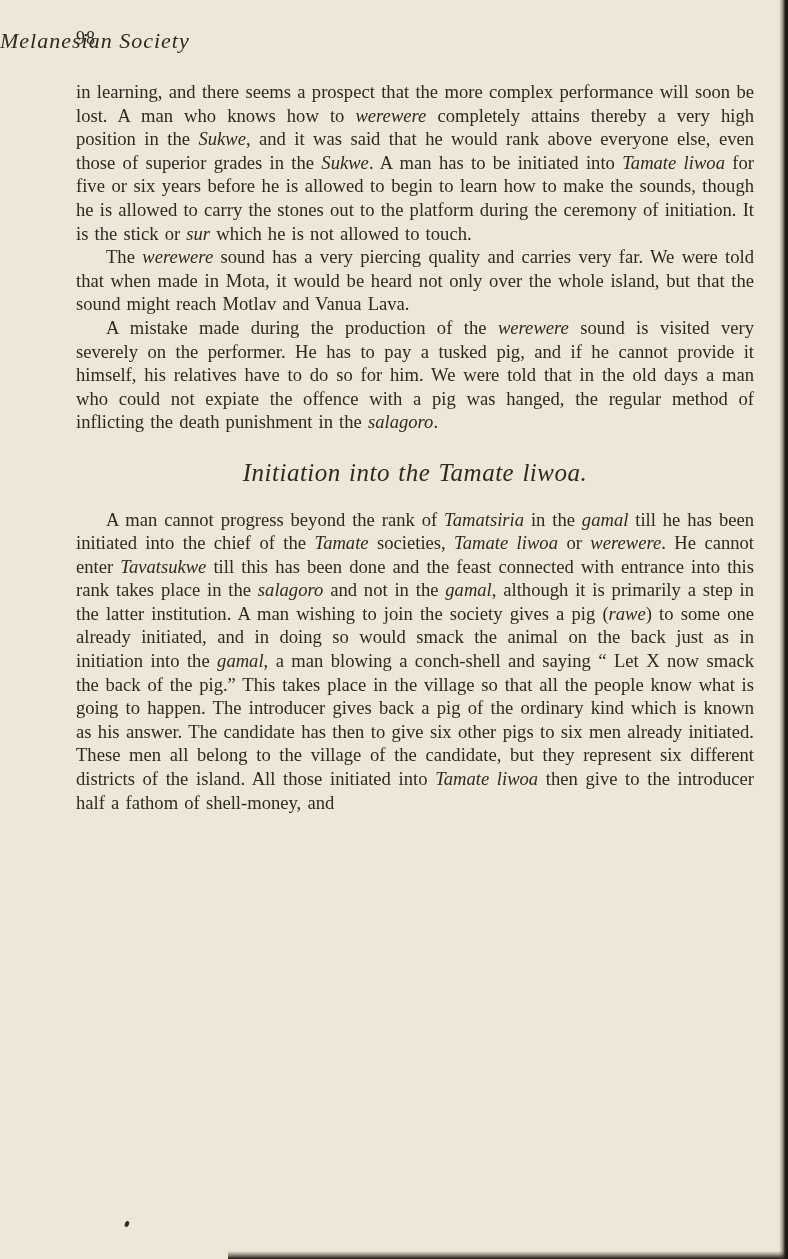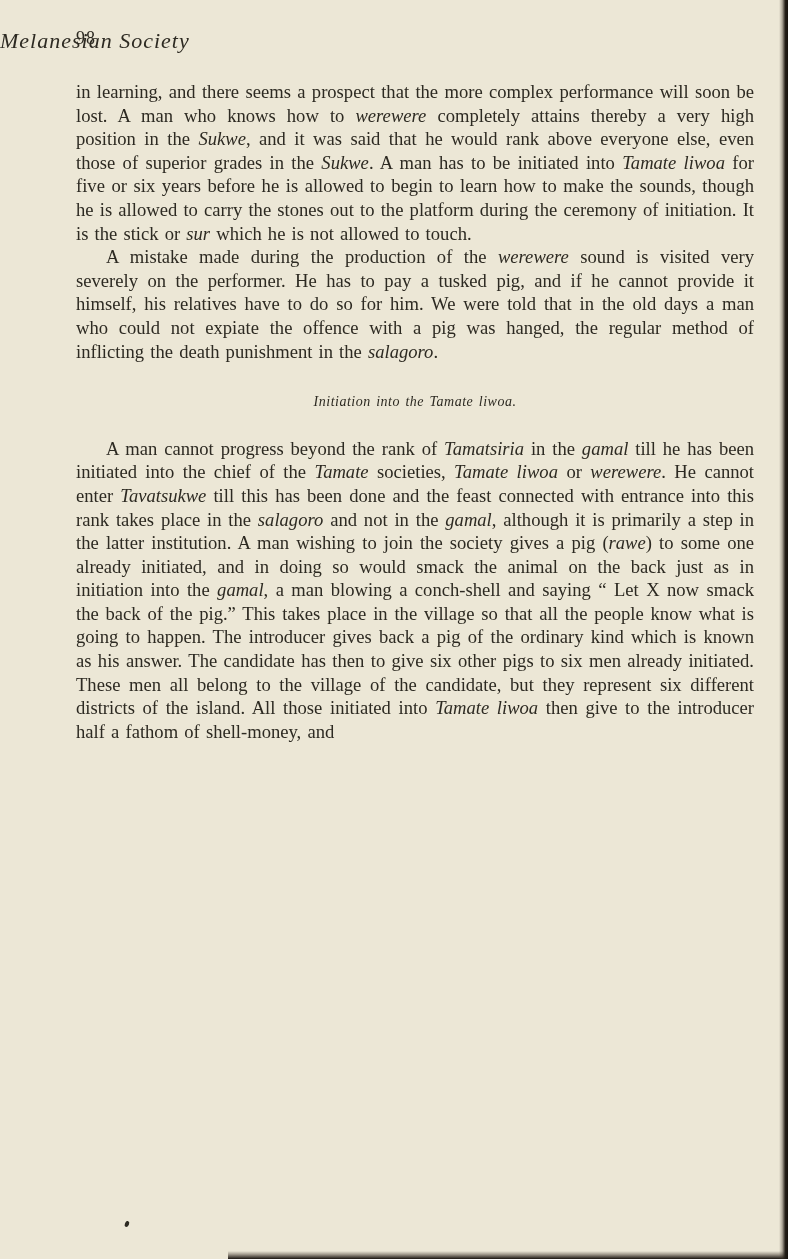--- a/index.html
+++ b/index.html
@@ -44,21 +44,21 @@
     word-spacing: 1.5px;
   }
   .page-body p {
     margin: 0;
   }
   .page-body p.indent {
     text-indent: 30px;
   }
   .page-body h2.heading {
     margin: 27px 0 23px 0;
-    font-size: 14px;
+    font-size: 25px;
     font-weight: normal;
     font-style: italic;
     text-align: center;
     letter-spacing: 0.5px;
   }
   .page-body em {
   }
   .edge-right {
     position: absolute;
     top: 0;
@@ -90,20 +90,21 @@
 <body>
 
 <div class="page">
   <div class="page-header">
     <span class="page-number">98</span>
     <div class="running-header">Melanesian Society</div>
   </div>
 
   <div class="page-body">
       <p class=""><span>in learning, and there seems a prospect that the more complex performance will soon be lost.  A man who knows how to </span><em>werewere</em><span> completely attains thereby a very high position in the </span><em>Sukwe</em><span>, and it was said that he would rank above everyone else, even those of superior grades in the </span><em>Sukwe</em><span>.  A man has to be initiated into </span><em>Tamate liwoa</em><span> for five or six years before he is allowed to begin to learn how to make the sounds, though he is allowed to carry the stones out to the platform during the ceremony of initiation.  It is the stick or </span><em>sur</em><span> which he is not allowed to touch.</span></p>
+      <p class="indent"><span>The </span><em>werewere</em><span> sound has a very piercing quality and carries very far.  We were told that when made in Mota, it would be heard not only over the whole island, but that the sound might reach Motlav and Vanua Lava.</span></p>
       <p class="indent"><span>A mistake made during the production of the </span><em>werewere</em><span> sound is visited very severely on the performer.  He has to pay a tusked pig, and if he cannot provide it himself, his relatives have to do so for him.  We were told that in the old days a man who could not expiate the offence with a pig was hanged, the regular method of inflicting the death punishment in the </span><em>salagoro</em><span>.</span></p>
       <h2 class="heading"><em>Initiation into the Tamate liwoa.</em></h2>
       <p class="indent"><span>A man cannot progress beyond the rank of </span><em>Tamatsiria</em><span> in the </span><em>gamal</em><span> till he has been initiated into the chief of the </span><em>Tamate</em><span> societies, </span><em>Tamate liwoa</em><span> or </span><em>werewere</em><span>.  He cannot enter </span><em>Tavatsukwe</em><span> till this has been done and the feast connected with entrance into this rank takes place in the </span><em>salagoro</em><span> and not in the </span><em>gamal</em><span>, although it is primarily a step in the latter institution.  A man wishing to join the society gives a pig (</span><em>rawe</em><span>) to some one already initiated, and in doing so would smack the animal on the back just as in initiation into the </span><em>gamal</em><span>, a man blowing a conch-shell and saying “ Let X now smack the back of the pig.”  This takes place in the village so that all the people know what is going to happen.  The introducer gives back a pig of the ordinary kind which is known as his answer.  The candidate has then to give six other pigs to six men already initiated.  These men all belong to the village of the candidate, but they represent six different districts of the island.  All those initiated into </span><em>Tamate liwoa</em><span> then give to the introducer half a fathom of shell-money, and</span></p>
     </div>
 
   <div class="ink-speck"></div>
   <div class="edge-bottom"></div>
   <div class="edge-right"></div>
 </div>
 

